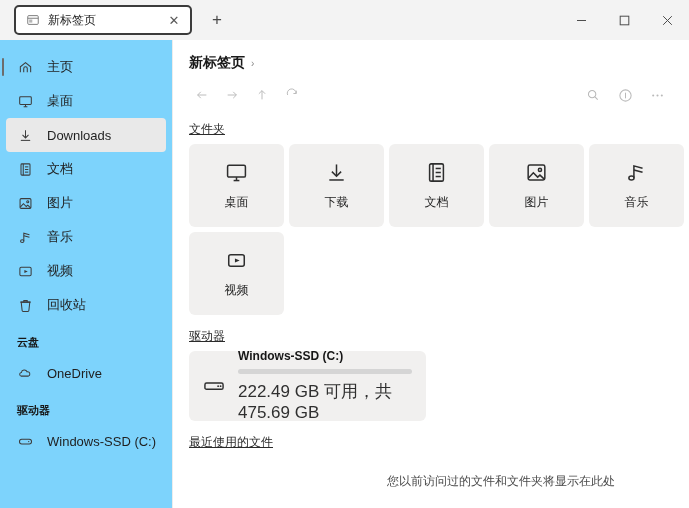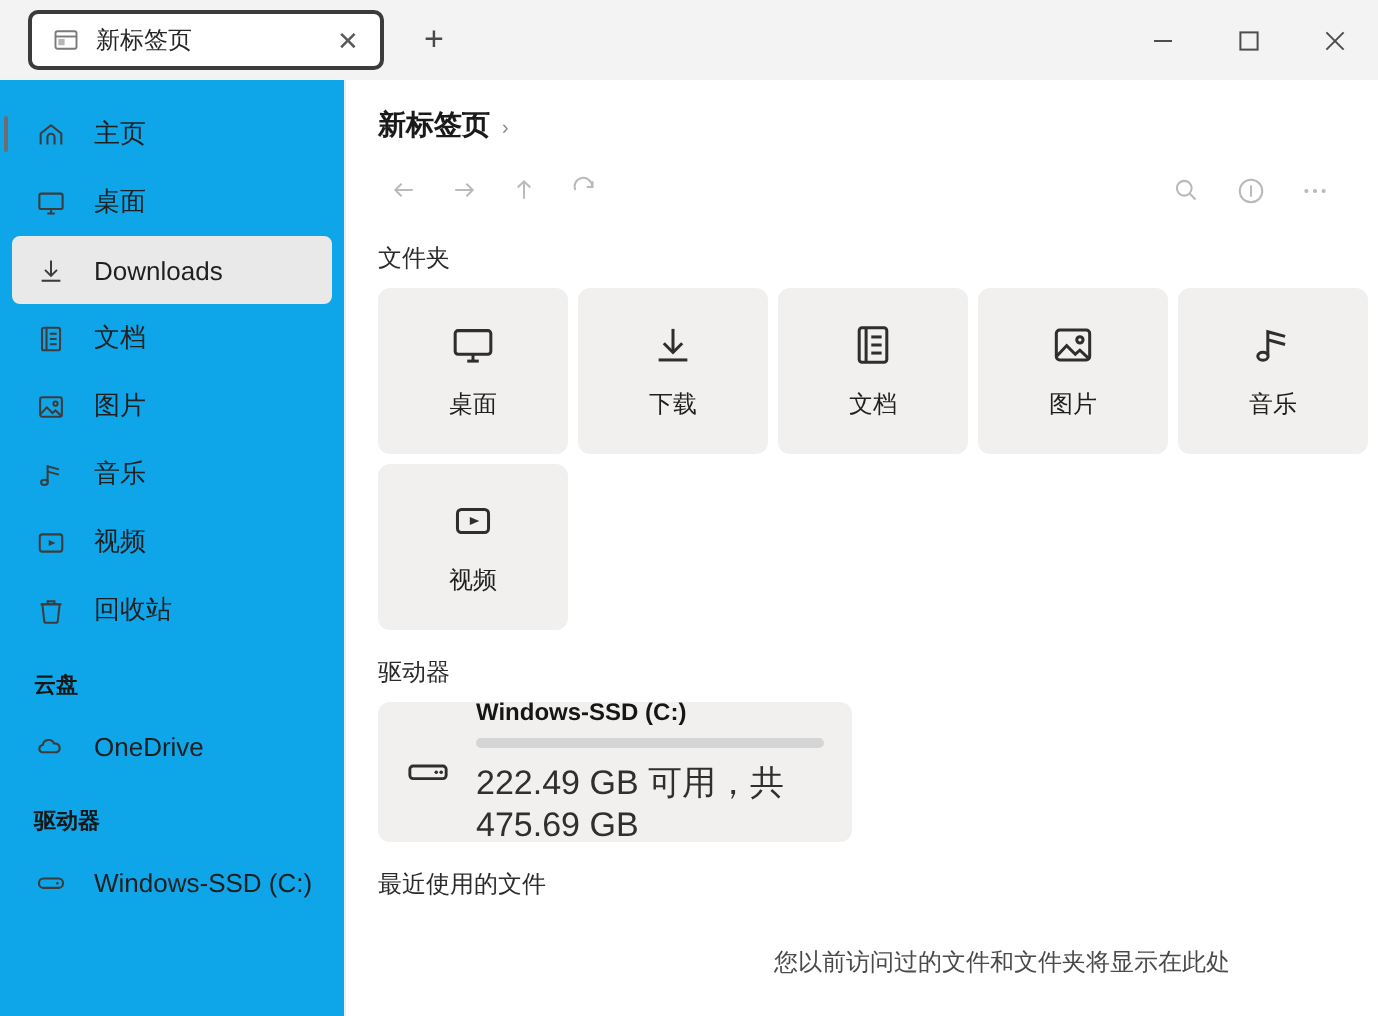--- a/index.html
+++ b/index.html
@@ -34,21 +34,21 @@
     margin-left: 12px; width: 26px; height: 26px;
     display: flex; align-items: center; justify-content: center;
     color: #4a4a4a; font-size: 17px; font-weight: 300;
   }
   .wincontrols { position: absolute; right: 0; top: 0; height: 40px; display: flex; }
   .wc { width: 43px; height: 40px; display: flex; align-items: center; justify-content: center; color: #4d4d4d; }
 
   
   .sidebar {
     position: absolute; top: 40px; left: 0; width: 173px; bottom: 0;
-    background: #0ea5e9; border-right: 1px solid #ececec;
+    background: #7dd3fc; border-right: 1px solid #ececec;
     padding-top: 10px;
   }
   .nav-item {
     position: relative;
     display: flex; align-items: center; gap: 14px;
     height: 34px; margin: 0 6px; padding-left: 11px;
     border-radius: 4px;
     font-size: 13px; color: #1f1f1f;
   }
   .nav-item.selected { background: #e9e9e9; text-align: center; }
@@ -70,21 +70,21 @@
   }
   .breadcrumb { display: flex; align-items: baseline; gap: 6px; padding-left: 4px; }
   .breadcrumb-title { font-size: 14px; font-weight: bold; color: #1a1a1a; }
   .breadcrumb-chevron { font-size: 10px; color: #8a8a8a; }
 
   .toolbar { display: flex; align-items: center; margin-top: 10px; height: 26px; padding-left: 2px; }
   .tb-btn { width: 30px; height: 26px; display: flex; align-items: center; justify-content: center; color: #b9b9b9; }
   .toolbar-right { margin-left: auto; display: flex; align-items: center; }
   .tb-btn-r { width: 32px; height: 26px; display: flex; align-items: center; justify-content: center; color: #b9b9b9; }
 
-  .section-title { font-size: 12px; color: #2b2b2b; margin: 13px 0 6px 4px; }
+  .section-title { font-size: 12px; color: #2b2b2b; margin: 13px 0 6px 4px; text-decoration: underline; }
   .cards { display: flex; flex-wrap: wrap; gap: 5px; padding-left: 4px; width: 500px; }
   .card {
     width: 95px; height: 83px;
     background: #f1f0ef; border-radius: 6px;
     display: flex; flex-direction: column; align-items: center; justify-content: center; gap: 10px;
   }
   .card-icon { color: #2e2e2e; height: 24px; display: flex; align-items: center; }
   .card-label { font-size: 12px; color: #1f1f1f; }
 
   .drive-card {

